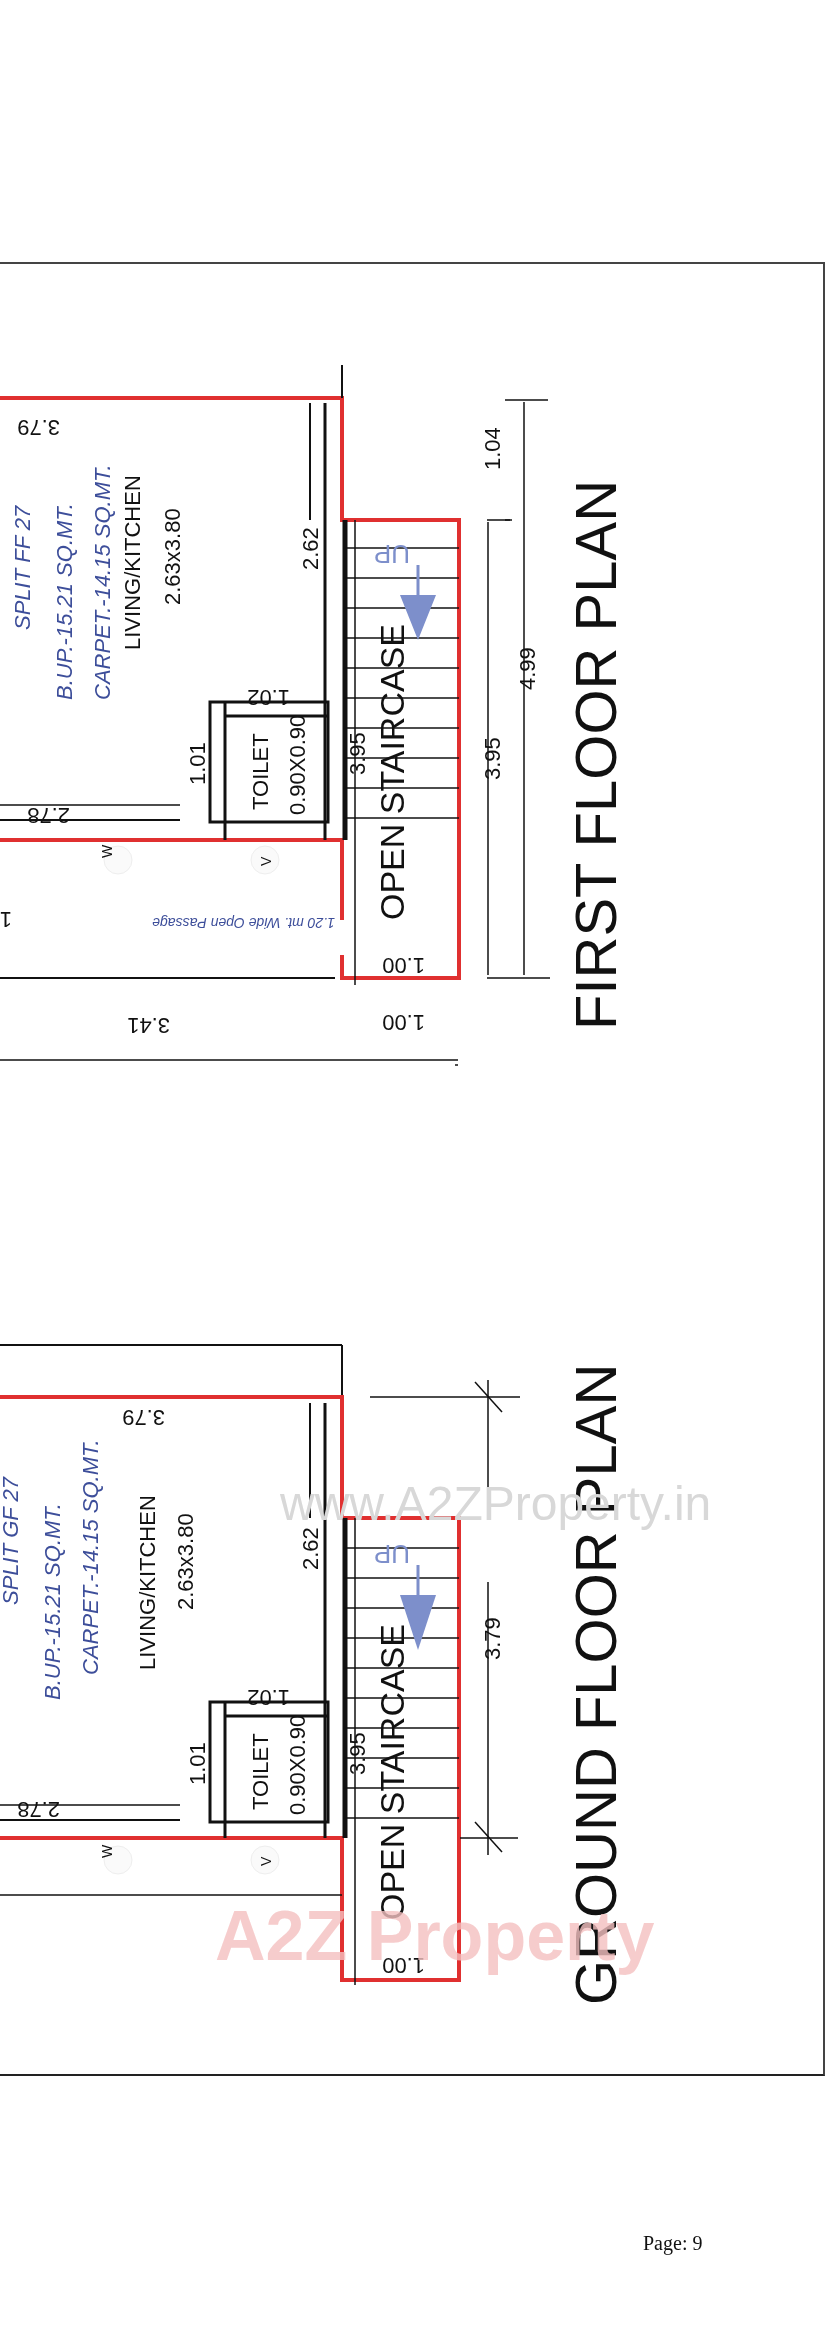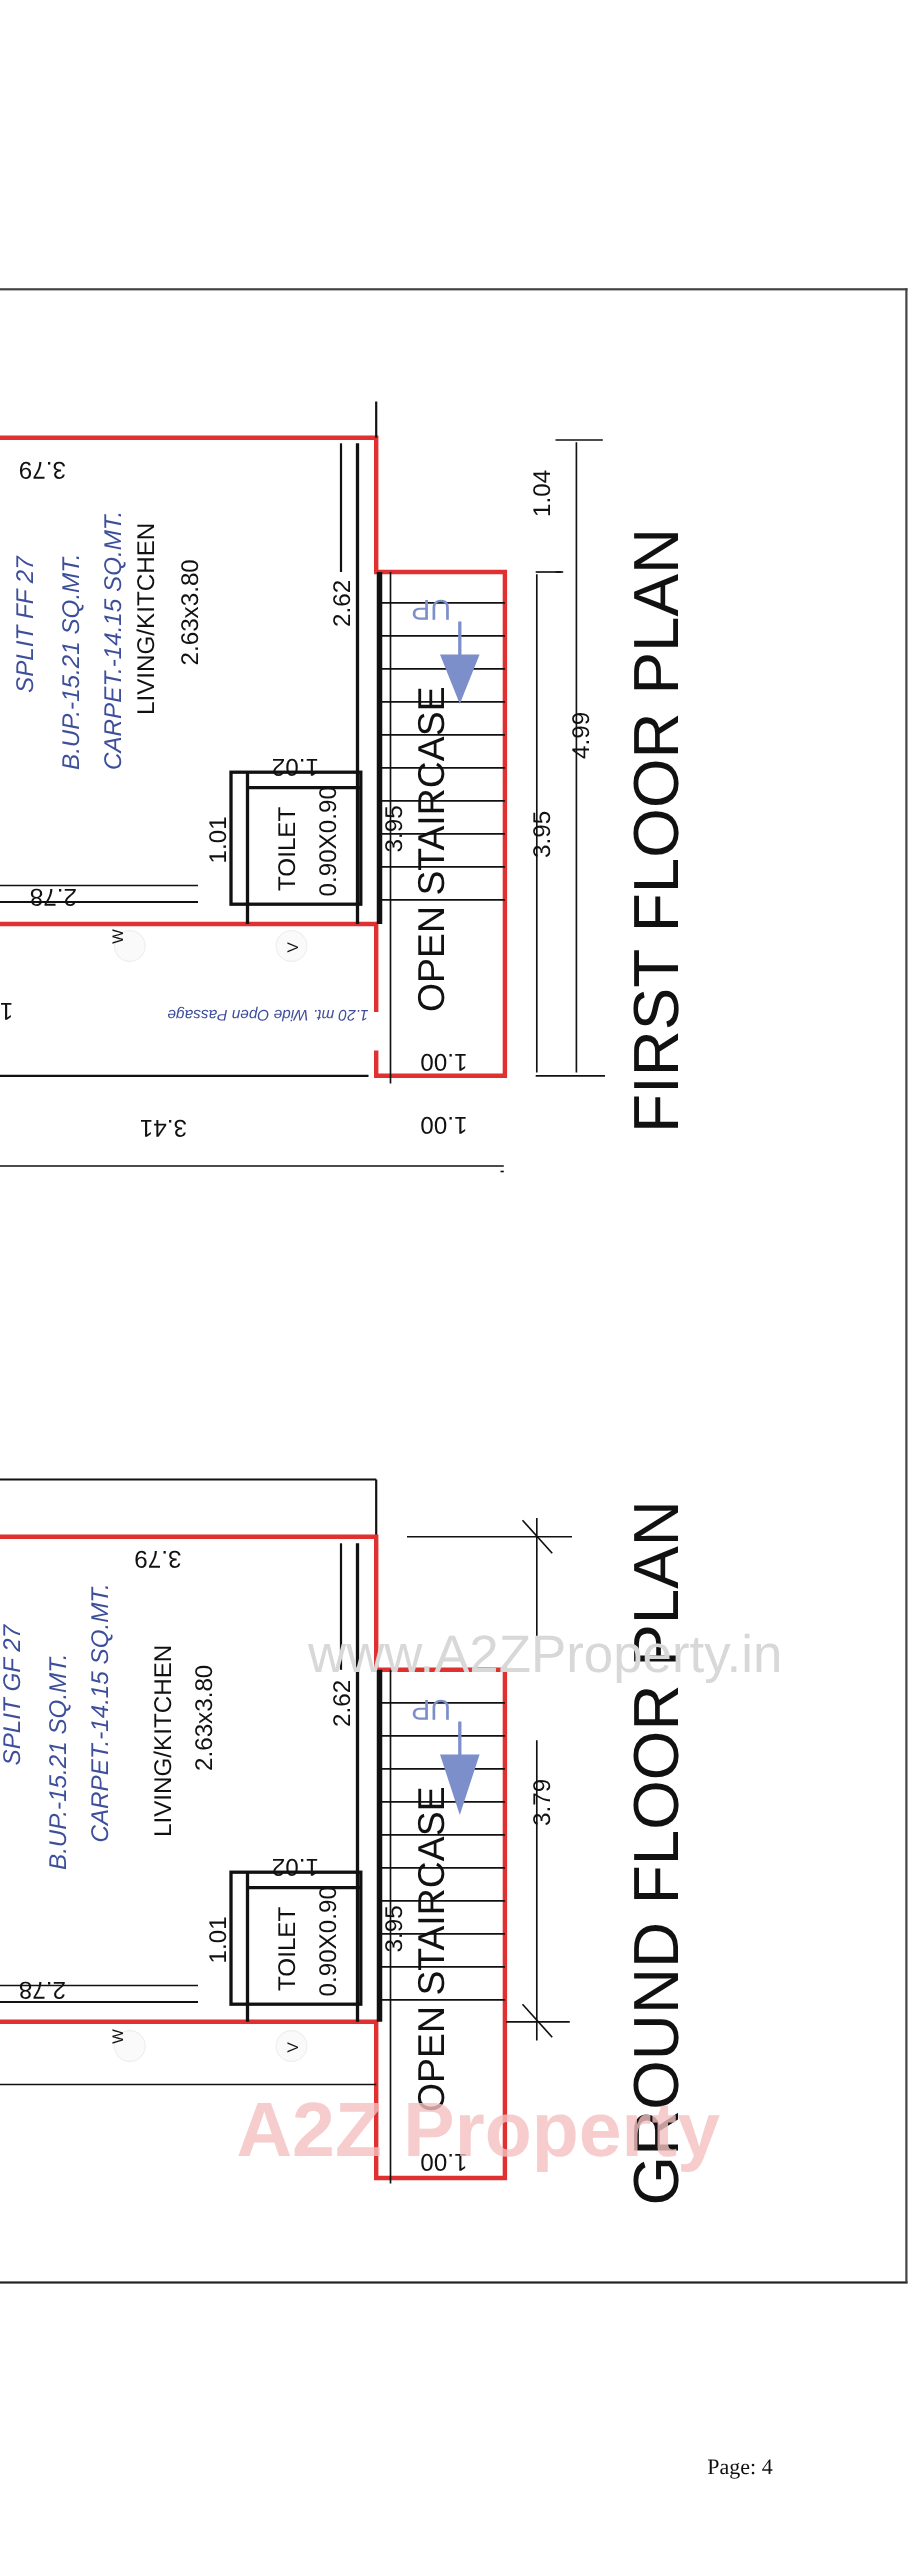--- a/index.html
+++ b/index.html
@@ -160,13 +160,13 @@
     <circle cx="118" cy="1860" r="14" fill="#fafafa" stroke="#eee"></circle>
     <text transform="translate(112,1852) rotate(-90)" font-size="14" fill="#111" x="-6">W</text>
     <circle cx="265" cy="1860" r="14" fill="#fafafa" stroke="#eee"></circle>
     <text transform="translate(271,1866) rotate(-90)" font-size="14" fill="#111">V</text>
   </g>
 
   <text class="wm" x="280" y="1520">www.A2ZProperty.in</text>
   <text x="215" y="1960" font-size="70" font-weight="bold" fill="#f4c0c0" opacity="0.8">A2Z Property</text>
 </svg>
 
-<div class="page-number">Page: 4</div>
+<div class="page-number">Page: 9</div>
 
 </body></html>

